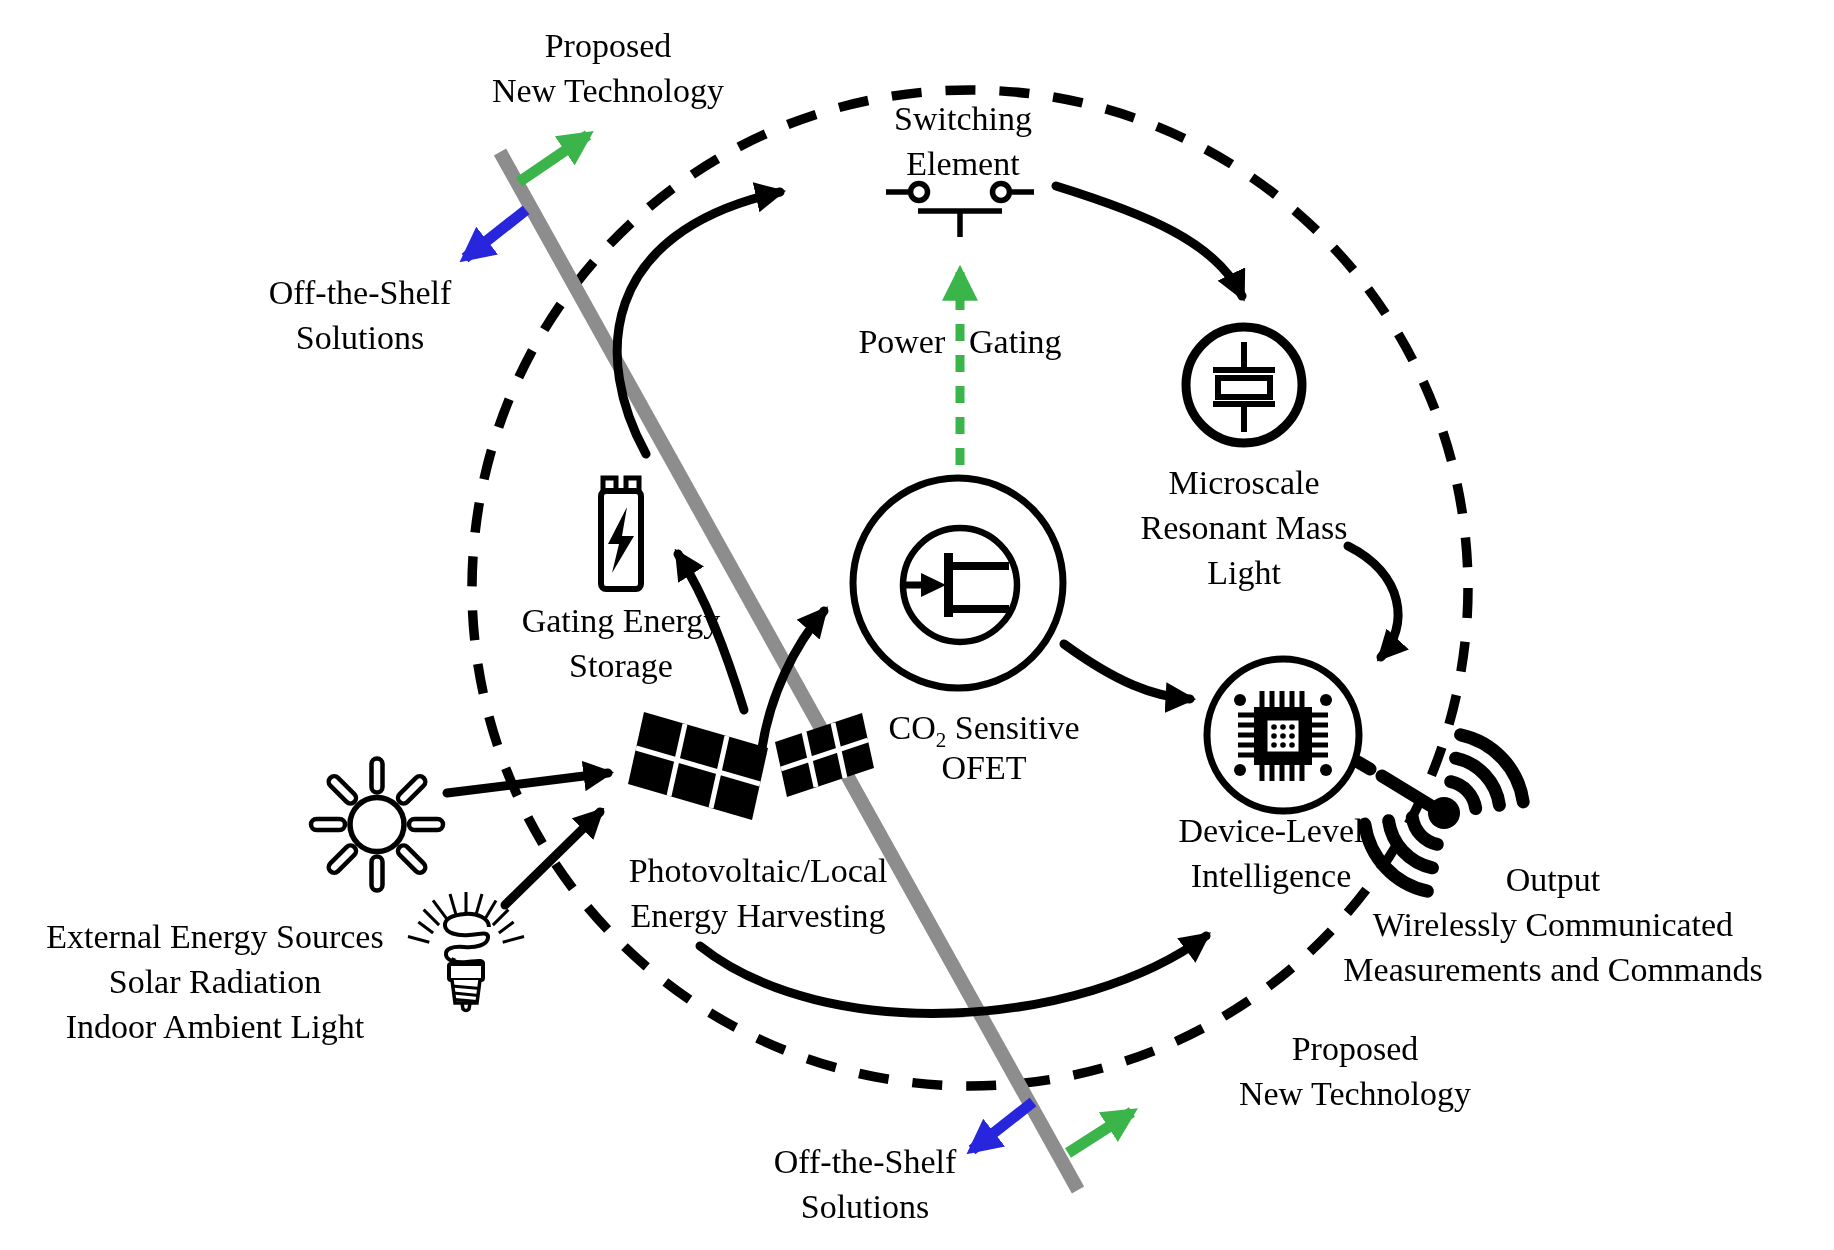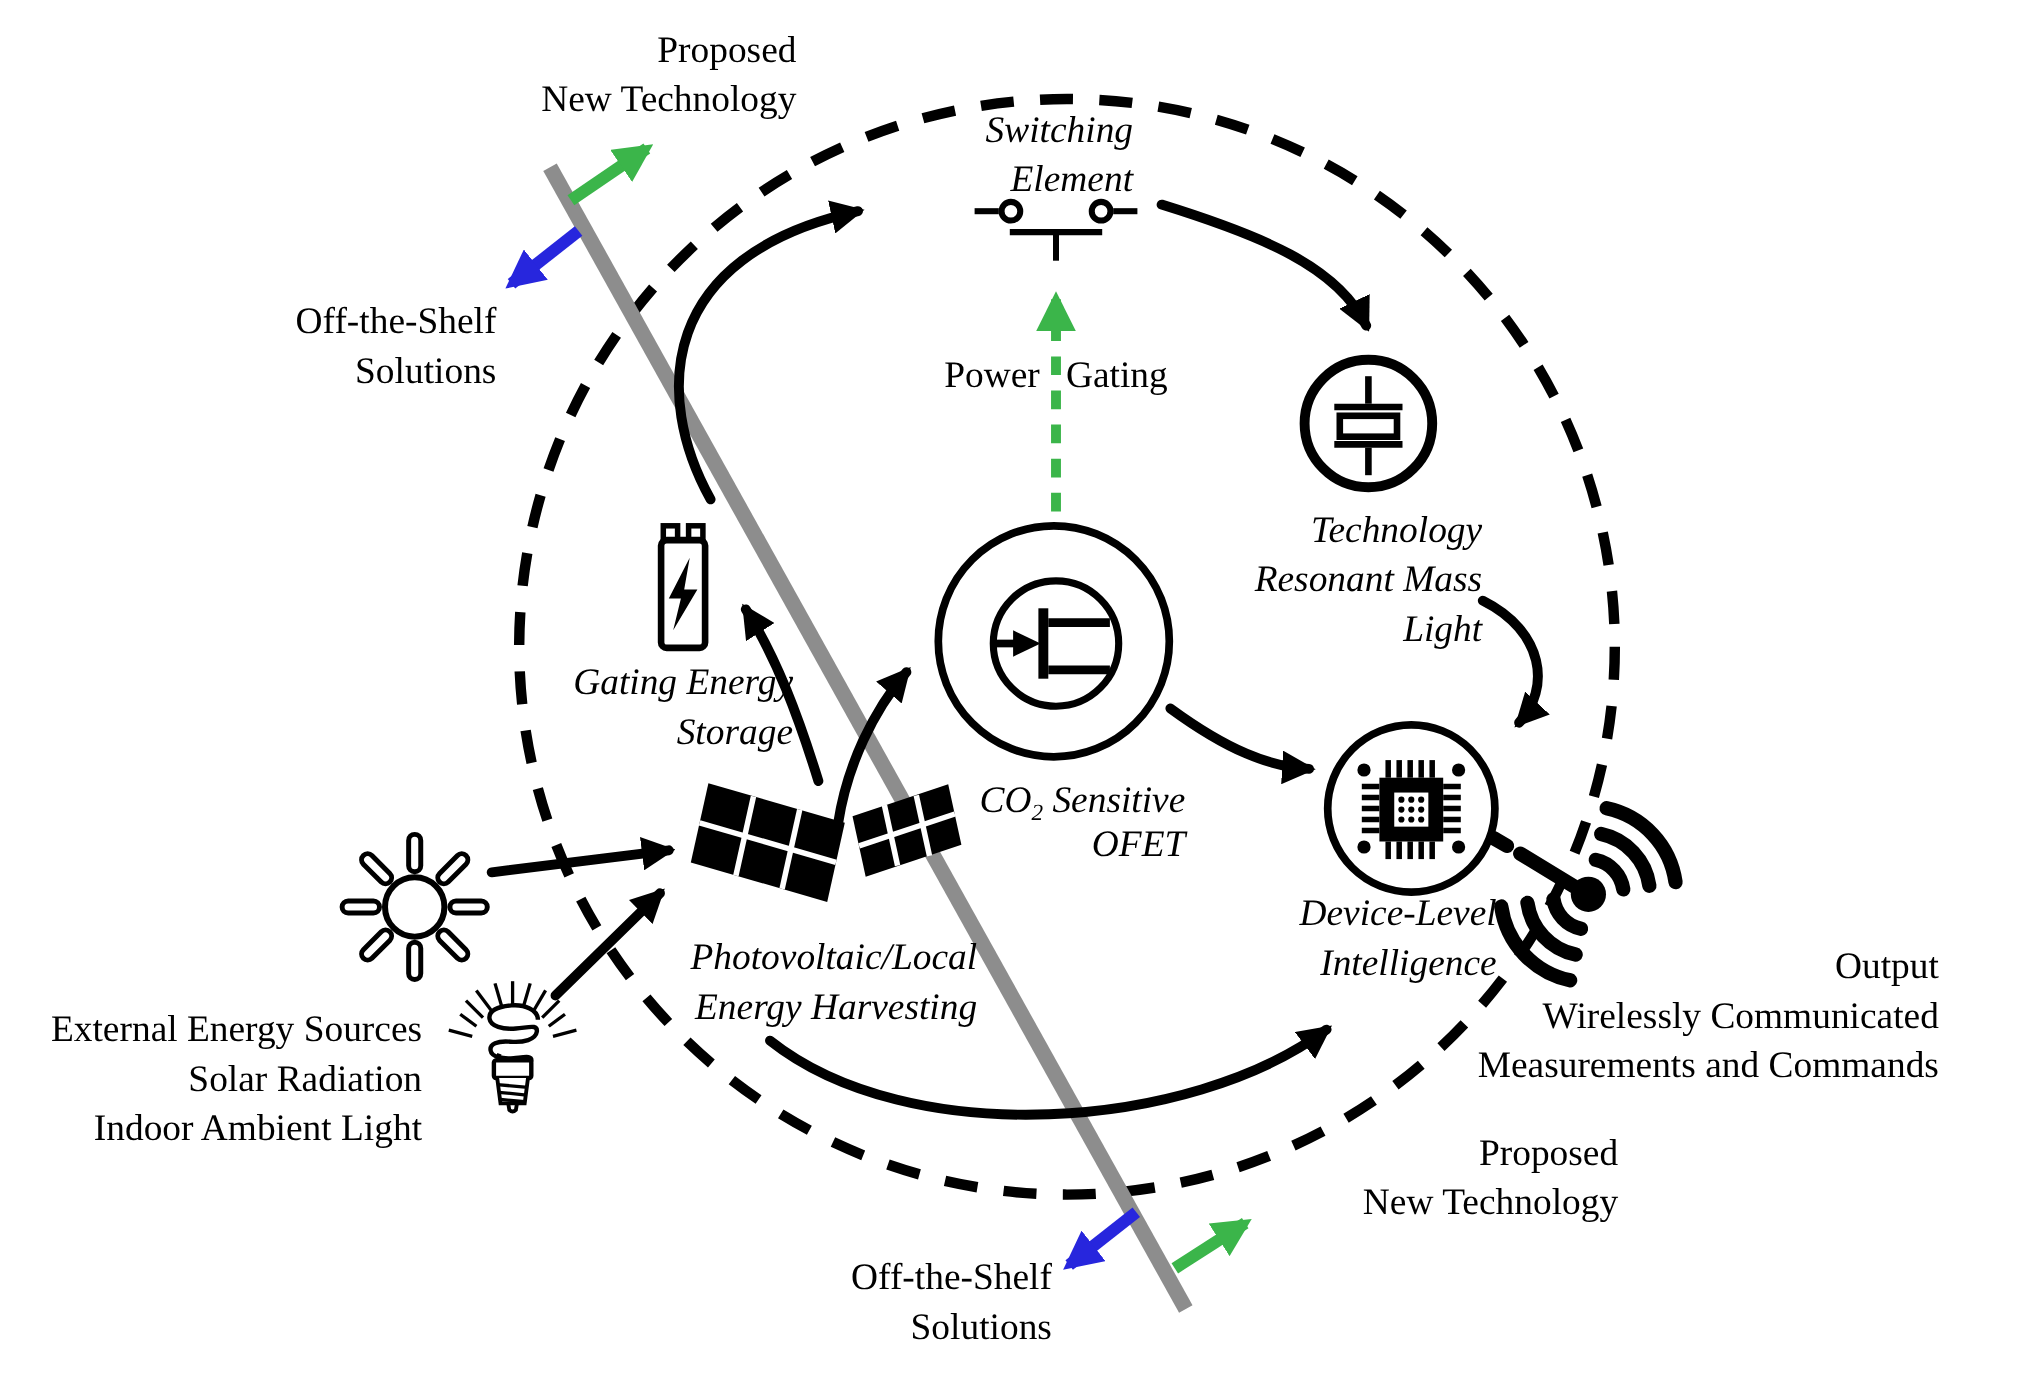--- a/index.html
+++ b/index.html
@@ -9,27 +9,27 @@
     width: 1834px;
     height: 1250px;
     background: var(--background, #ffffff);
     overflow: hidden;
     color: var(--ink, #000);
   }
   #diagram-svg { position: absolute; left: 0; top: 0; }
   .label {
     position: absolute;
     transform: translate(-50%, -50%);
-    text-align: right;
+    text-align: center;
     font-size: 34px;
     line-height: 45px;
     white-space: nowrap;
     color: var(--ink, #000);
   }
-  .label.it { font-style: italic; }
+  .label.it { }
   .label .ul {
     text-underline-offset: 4px;
     text-decoration-thickness: 2.5px;
   }
   .label.gap { word-spacing: 0.45em; }
   .label.tight { line-height: 40px; }
   .label sub { font-size: 0.62em; line-height: 0; }
   .flow { fill: none; stroke: var(--ink, #000); stroke-width: 9; stroke-linecap: round; }
   .cstraight { fill: none; stroke-width: 11; }
   .ink-line { stroke: var(--ink, #000); fill: none; }
@@ -238,21 +238,21 @@
   <div class="label it" style="left:963px; top:141px">
     <div>Switching</div>
     <div>Element</div>
   </div>
 
   <div class="label gap" style="left:960px; top:341px">
     <div>Power Gating</div>
   </div>
 
   <div class="label it" style="left:1244px; top:527px">
-    <div>Technology</div>
+    <div>Microscale</div>
     <div>Resonant Mass</div>
     <div>Light</div>
   </div>
 
   <div class="label it tight" style="left:984px; top:748px">
     <div><span>CO</span><sub>2</sub><span> Sensitive</span></div>
     <div>OFET</div>
   </div>
 
   <div class="label it" style="left:1271px; top:853px">

